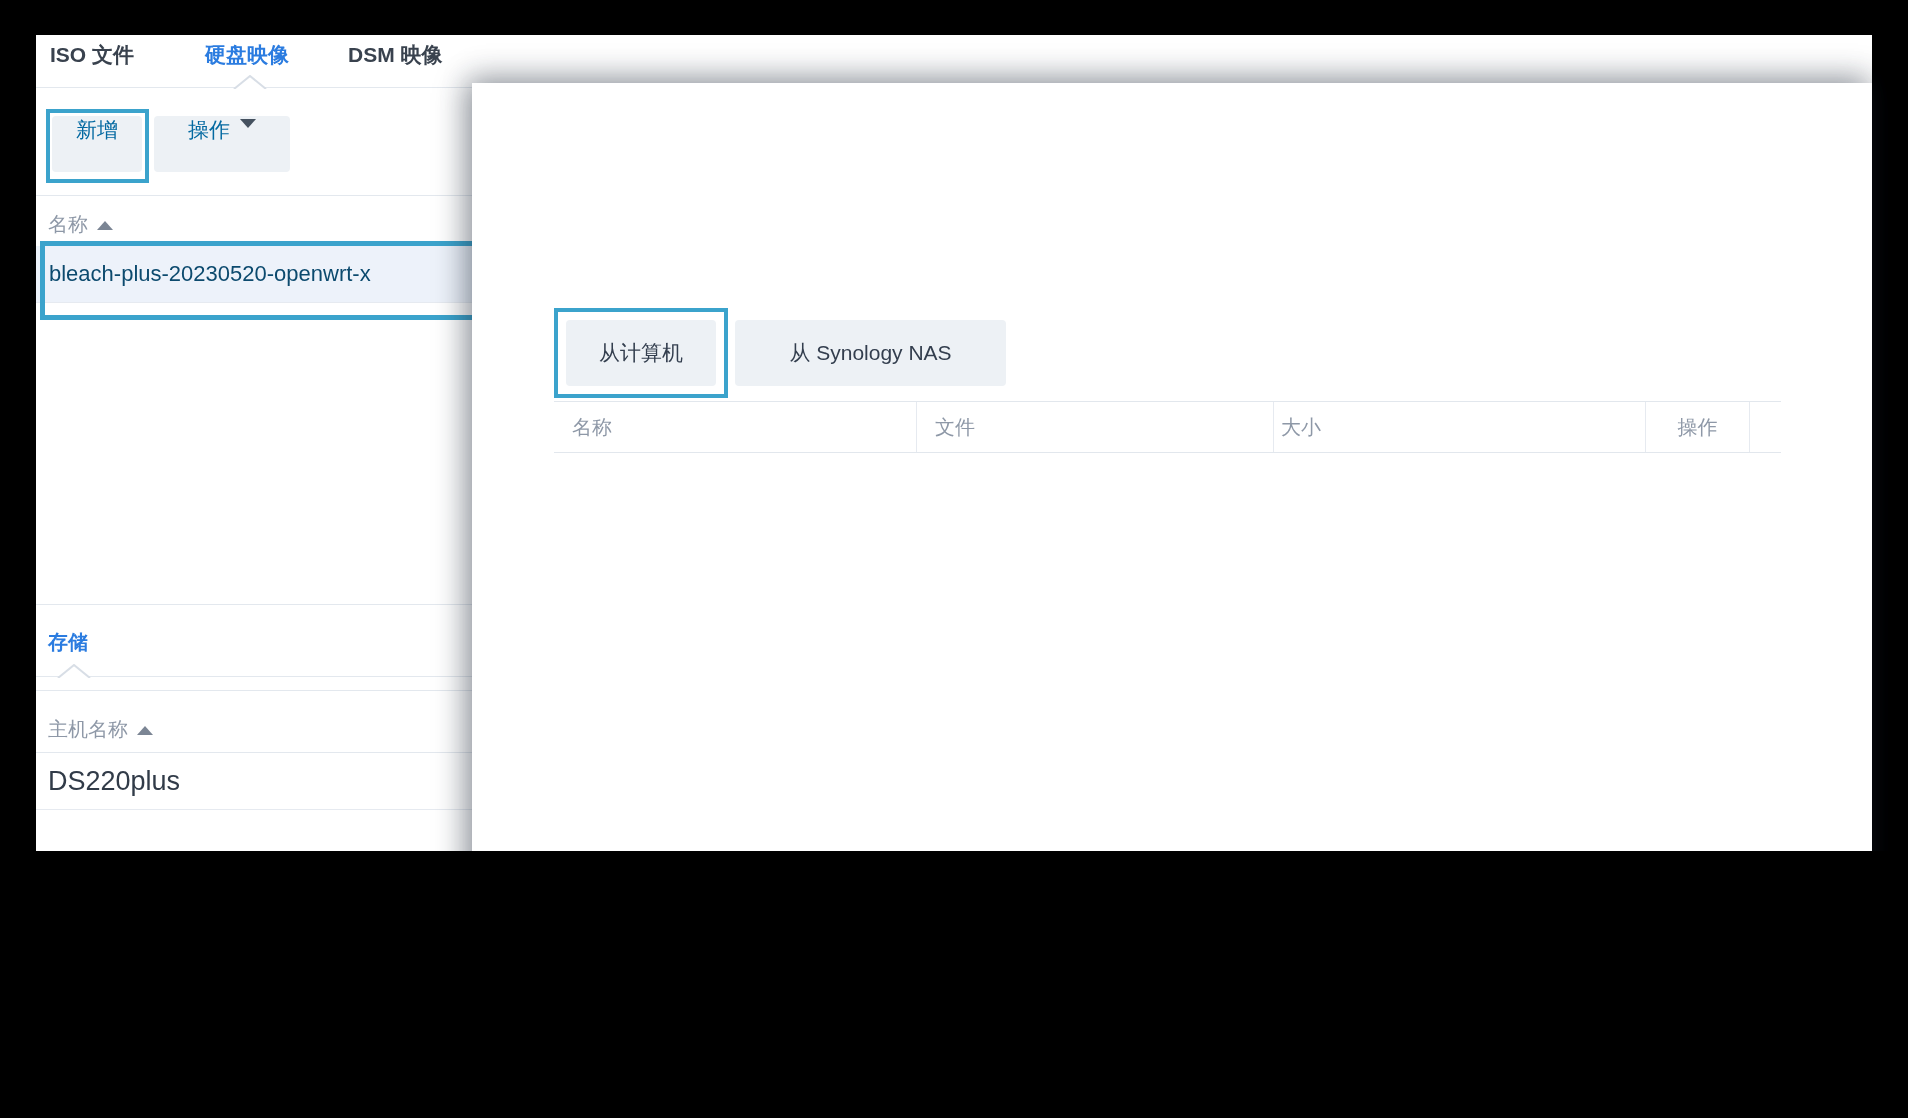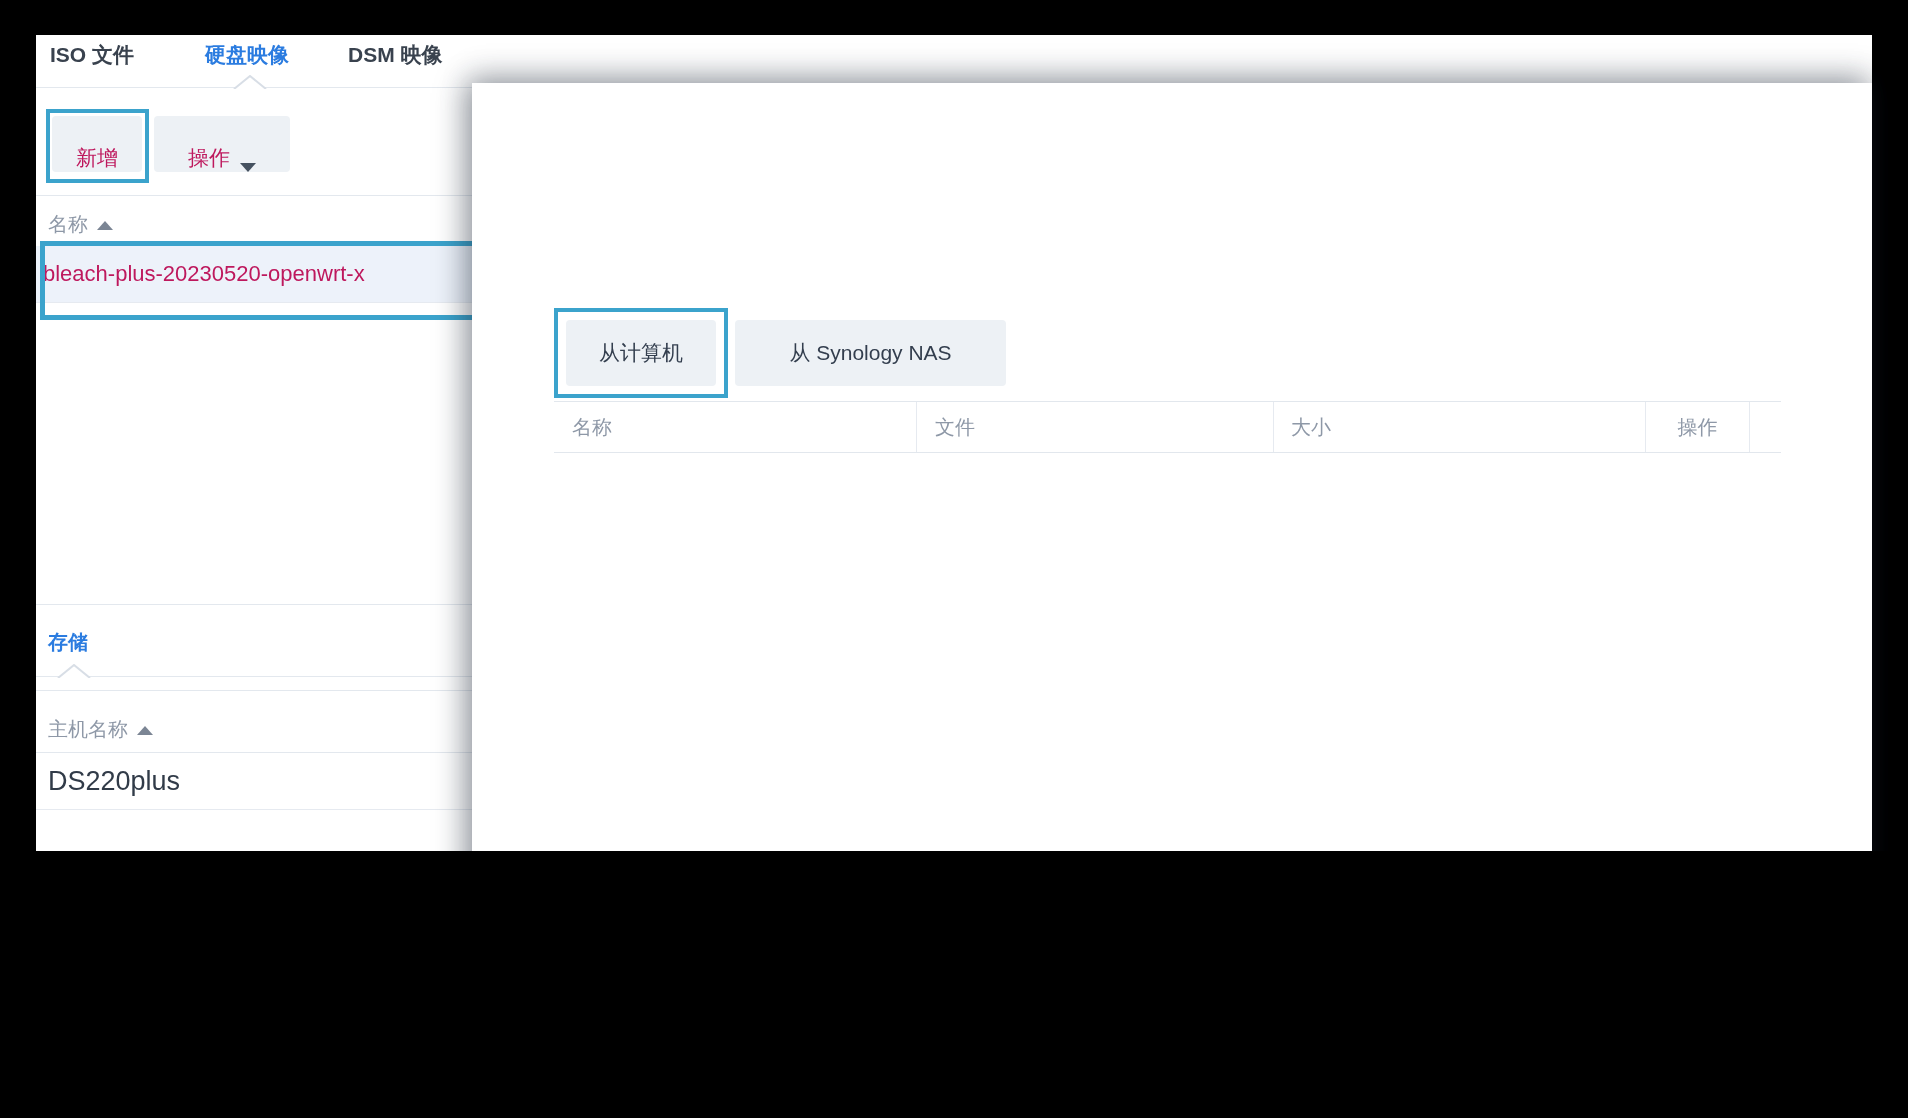--- a/index.html
+++ b/index.html
@@ -14,37 +14,37 @@
   .bg-tab.active { color:#2b7ce0; }
   #tab-iso { left:14px; }
   #tab-disk { left:169px; }
   #tab-dsm { left:312px; }
 
   .hdivider { position:absolute; height:1px; background:#e3e8ee; left:0; }
 
   .notch { position:absolute; width:34px; height:14px; }
   .notch svg { display:block; }
 
-  .btn-gray { position:absolute; background:#edf1f5; border-radius:4px; color:#be185d; font-size:21px;
-              display:flex; align-items:flex-end; justify-content:center; cursor:pointer; white-space:nowrap; }
+  .btn-gray { position:absolute; background:#edf1f5; border-radius:4px; color:#0369a1; font-size:21px;
+              display:flex; align-items:flex-start; justify-content:center; cursor:pointer; white-space:nowrap; }
   #add-btn { left:16px; top:81px; width:90px; height:56px; }
   #action-btn { left:118px; top:81px; width:136px; height:56px; gap:10px; }
   .caret-down { width:0; height:0; border-left:8px solid transparent; border-right:8px solid transparent; border-top:9px solid #45515f; margin-top:3px; }
 
   .highlight-box { position:absolute; border:5px solid #3ba3cc; background:transparent; pointer-events:none; }
   #add-highlight { left:10px; top:74px; width:103px; height:74px; border-width:4px; }
 
   .col-header { position:absolute; color:#8e98a7; font-size:20px; display:flex; align-items:center; gap:9px; cursor:pointer; white-space:nowrap; }
   #name-header { left:12px; top:176px; }
   #host-header { left:12px; top:681px; }
   .sort-asc { width:0; height:0; border-left:8px solid transparent; border-right:8px solid transparent; border-bottom:9px solid #7b8594; margin-top:2px; }
 
   #selected-row { position:absolute; left:0; top:211px; width:436px; height:57px; background:#edf2fa;
                   border-bottom:1px solid #e6eaf0; display:flex; align-items:center; overflow:hidden; cursor:pointer; }
-  #selected-row span { font-size:22px; color:#be185d; white-space:nowrap; margin-left:7px; }
+  #selected-row span { font-size:22px; color:#0c4a6e; white-space:nowrap; margin-left:13px; }
   #row-highlight { left:4px; top:206px; width:448px; height:79px; }
 
   #storage-title { position:absolute; left:12px; top:594px; font-size:20px; font-weight:bold; color:#2b7ce0; cursor:pointer; }
   #host-row { position:absolute; left:0; top:718px; width:436px; height:57px; border-bottom:1px solid #e6eaf0;
               display:flex; align-items:center; cursor:pointer; }
   #host-row span { font-size:27px; color:#313b48; margin-left:12px; }
 
   
   #modal { position:absolute; left:472px; top:83px; width:1400px; height:998px; background:#fff;
            box-shadow:-8px 0 28px rgba(30,40,55,.35), 0 -8px 28px rgba(30,40,55,.25); }
@@ -58,21 +58,21 @@
   #srctab-highlight { left:82px; top:225px; width:174px; height:90px; border-width:4px; padding:8px; display:flex; pointer-events:auto; }
   #srctab-computer { width:100%; height:100%; }
   #srctab-nas { position:absolute; left:263px; top:237px; width:271px; height:66px; }
 
   #file-table-header { position:absolute; left:82px; top:318px; width:1227px; height:52px;
                        border-top:1px solid #e2e7ed; border-bottom:1px solid #e2e7ed; display:flex; }
   #file-table-header .cell { height:100%; display:flex; align-items:center; color:#8e98a7; font-size:20px; }
   #file-table-header .cell + .cell { border-left:1px solid #e6eaf0; }
   .cell.c-name { width:362px; padding-left:18px; }
   .cell.c-file { width:357px; padding-left:18px; }
-  .cell.c-size { width:372px; padding-left:17px; }
+  .cell.c-size { width:372px; padding-left:7px; }
   .cell.c-op   { width:104px; justify-content:center; }
   .cell.c-pad  { width:32px; }
 
   #modal-footer-divider { position:absolute; left:0; top:905px; width:100%; height:1px; background:#e3e8ee; }
   #next-btn { position:absolute; left:1116px; top:924px; width:240px; height:53px; border-radius:27px;
               background:#3076e0; color:#fff; font-size:16px; display:flex; align-items:center; justify-content:center; cursor:pointer; }
   #next-highlight { left:1088px; top:863px; width:295px; height:121px; border-width:4px; }
 </style>
 </head>
 <body>

